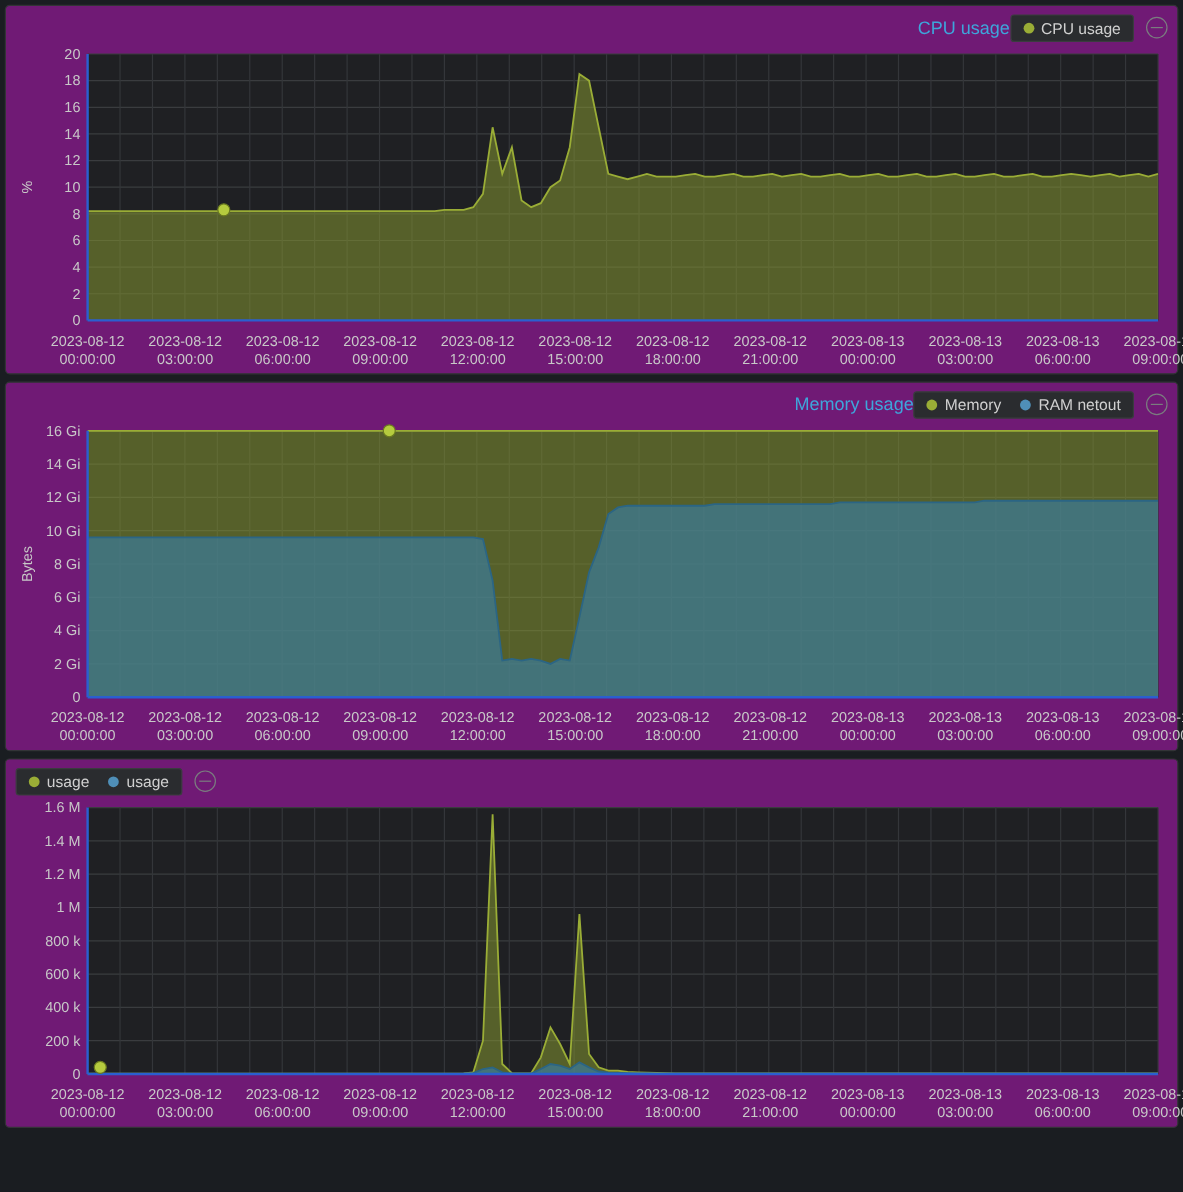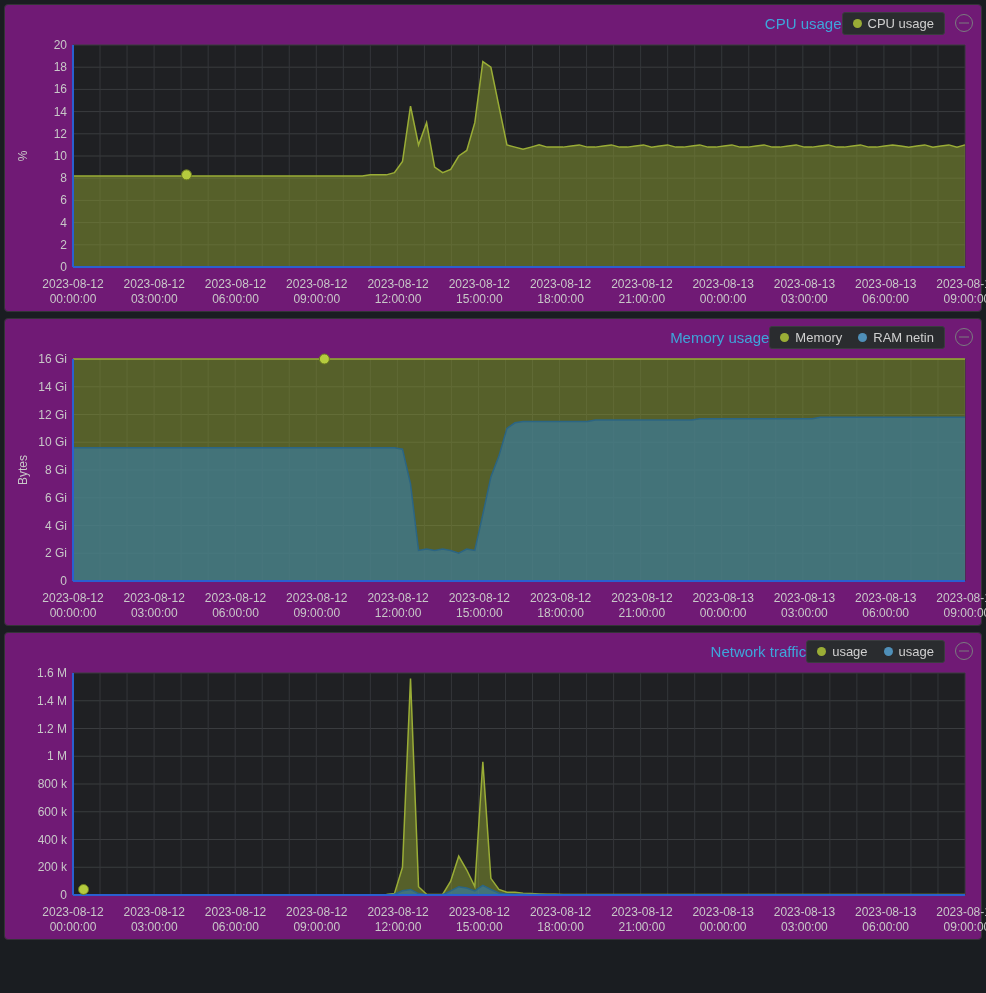--- a/index.html
+++ b/index.html
@@ -226,21 +226,21 @@
 <div class="panel">
   <div class="panel-header">
     <div class="panel-title">Memory usage</div>
     <div class="legend-box">
       <div class="legend-item">
         <span class="legend-dot" style="background:#9aad36"></span>
         <span>Memory</span>
       </div>
       <div class="legend-item">
         <span class="legend-dot" style="background:#4f8fb8"></span>
-        <span>RAM netin</span>
+        <span>RAM netout</span>
       </div>
     </div>
     <div class="collapse-btn"></div>
   </div>
   <div class="chart-box">
     <svg class="chart-canvas" id="svg-mem" width="958" height="234">
         <rect x="60" y="6" width="892" height="222" fill="#1f2023"></rect>
         <line x1="60" x2="952" y1="228" y2="228" stroke="#3a3c3f" stroke-width="1"></line>
         <text x="54" y="232" text-anchor="end" fill="#c8c8c8" font-size="12">0</text>
         <line x1="60" x2="952" y1="200.25" y2="200.25" stroke="#3a3c3f" stroke-width="1"></line>
@@ -350,21 +350,20 @@
         <div class="x-label">
           <div>2023-08-13</div>
           <div>09:00:00</div>
         </div>
       </div>
   </div>
 </div>
 
 <div class="panel">
   <div class="panel-header">
-    <div class="panel-title">Network traffic</div>
     <div class="legend-box">
       <div class="legend-item">
         <span class="legend-dot" style="background:#9aad36"></span>
         <span>usage</span>
       </div>
       <div class="legend-item">
         <span class="legend-dot" style="background:#4f8fb8"></span>
         <span>usage</span>
       </div>
     </div>

